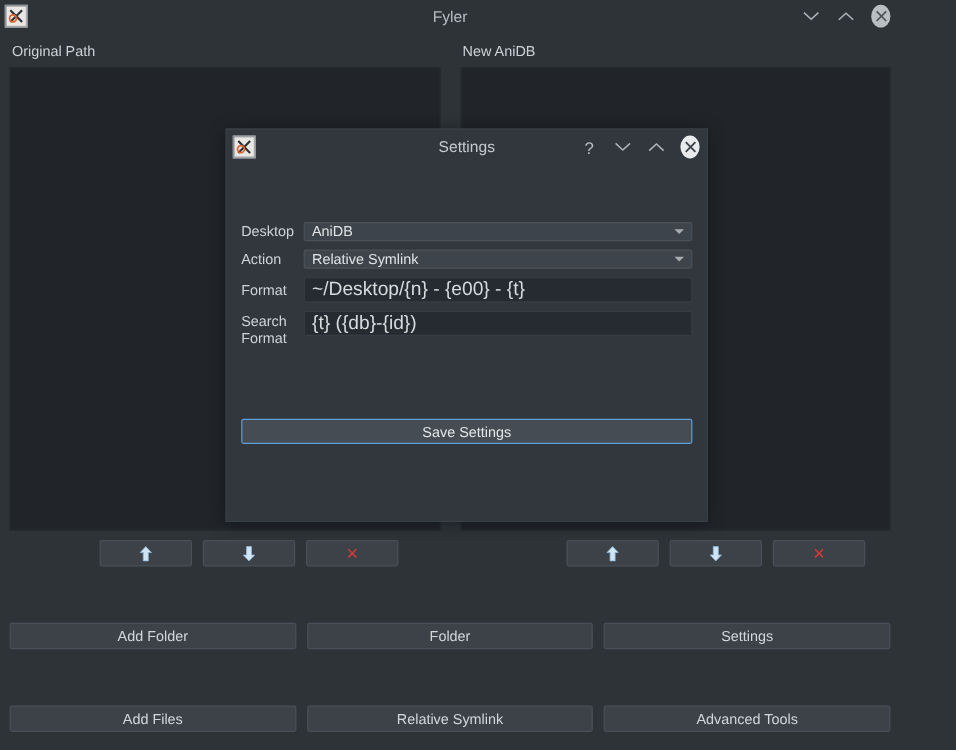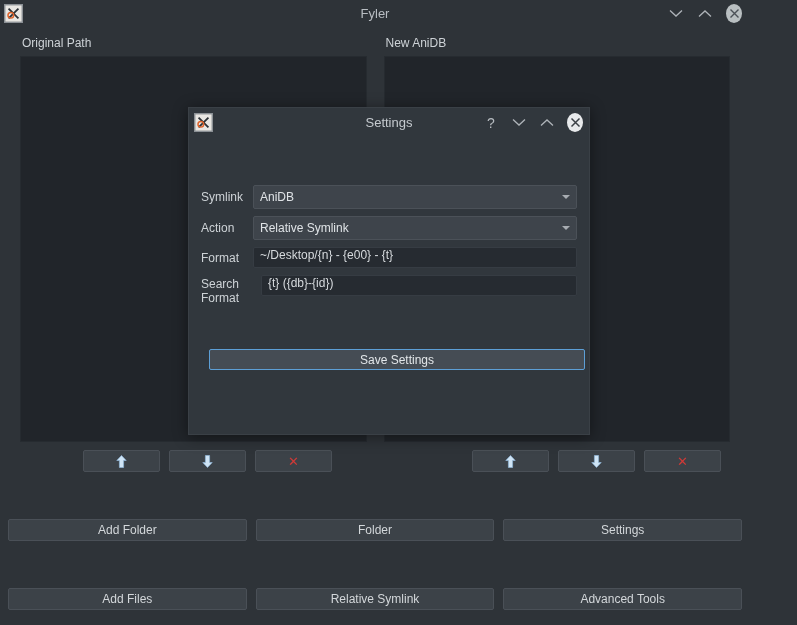--- a/index.html
+++ b/index.html
@@ -78,21 +78,21 @@
     background: #b9bfc1;
     display: flex;
     align-items: center;
     justify-content: center;
   }
 
   
   .panes {
     flex: 1 1 auto;
     display: flex;
-    padding: 0 20px;
+    padding: 0 8px;
     gap: 17px;
     position: relative;
   }
   .pane {
     flex: 1 1 0;
     display: flex;
     flex-direction: column;
     min-width: 0;
   }
   .pane-label {
@@ -207,32 +207,32 @@
     flex: 1 1 auto;
     padding: 48px 12px 0 12px;
     display: flex;
     flex-direction: column;
   }
   .form-row {
     display: flex;
     align-items: center;
     margin-bottom: 7px;
   }
-  .form-row.tall { align-items: flex-start; gap: 8px; }
+  .form-row.tall { align-items: flex-start; }
   .form-label {
     width: 52px;
     flex: 0 0 52px;
     font-size: 12px;
     color: #ced3d7;
     line-height: 14px;
   }
   .form-label.two-line { padding-top: 2px; }
   .combo {
     flex: 1 1 auto;
-    height: 24px;
+    height: 16px;
     background: #3e444b;
     border: 1px solid #4b5158;
     border-radius: 2px;
     display: flex;
     align-items: center;
     padding: 1px 6px;
     box-sizing: border-box;
     color: #dfe3e6;
     font-size: 12px;
     position: relative;
@@ -244,44 +244,43 @@
     border-right: 4px solid transparent;
     border-top: 4px solid #a7acb1;
   }
   .textinput {
     flex: 1 1 auto;
     height: 21px;
     background: #262b31;
     border: 1px solid #363c43;
     border-radius: 2px;
     display: flex;
-    align-items: flex-start;
+    align-items: flex-end;
     padding: 0 6px;
     box-sizing: border-box;
     color: #d6dadd;
-    font-size: 12px;
+    font-size: 16px;
   }
   .save-wrap {
     margin-top: auto;
     padding-bottom: 64px;
   }
   .save-btn {
     width: 100%;
     height: 21px;
     background: #454c54;
     border: 1px solid #5d9fd6;
     border-radius: 2px;
     color: #e2e6e9;
     font-size: 12px;
     display: flex;
     align-items: center;
     justify-content: center;
     box-sizing: border-box;
     cursor: default;
-    margin-left: 8px;
   }
 </style>
 </head>
 <body>
 
 <div id="app-window">
 
   <div class="titlebar">
     <div class="app-icon">
       <svg class="app-icon-glyph" viewBox="0 0 19 19">
@@ -404,21 +403,21 @@
             <path d="M1.5 1.5 L9.5 9.5 M9.5 1.5 L1.5 9.5" stroke="#3b4046" stroke-width="1.5" fill="none"></path>
           </svg>
         </div>
       </div>
     </div>
   </div>
 
   <div class="dlg-body">
 
     <div class="form-row">
-      <div class="form-label">Symlink</div>
+      <div class="form-label">Desktop</div>
       <div class="combo">
         <span>AniDB</span>
         <span class="chevron"></span>
       </div>
     </div>
 
     <div class="form-row">
       <div class="form-label">Action</div>
       <div class="combo">
         <span>Relative Symlink</span>

